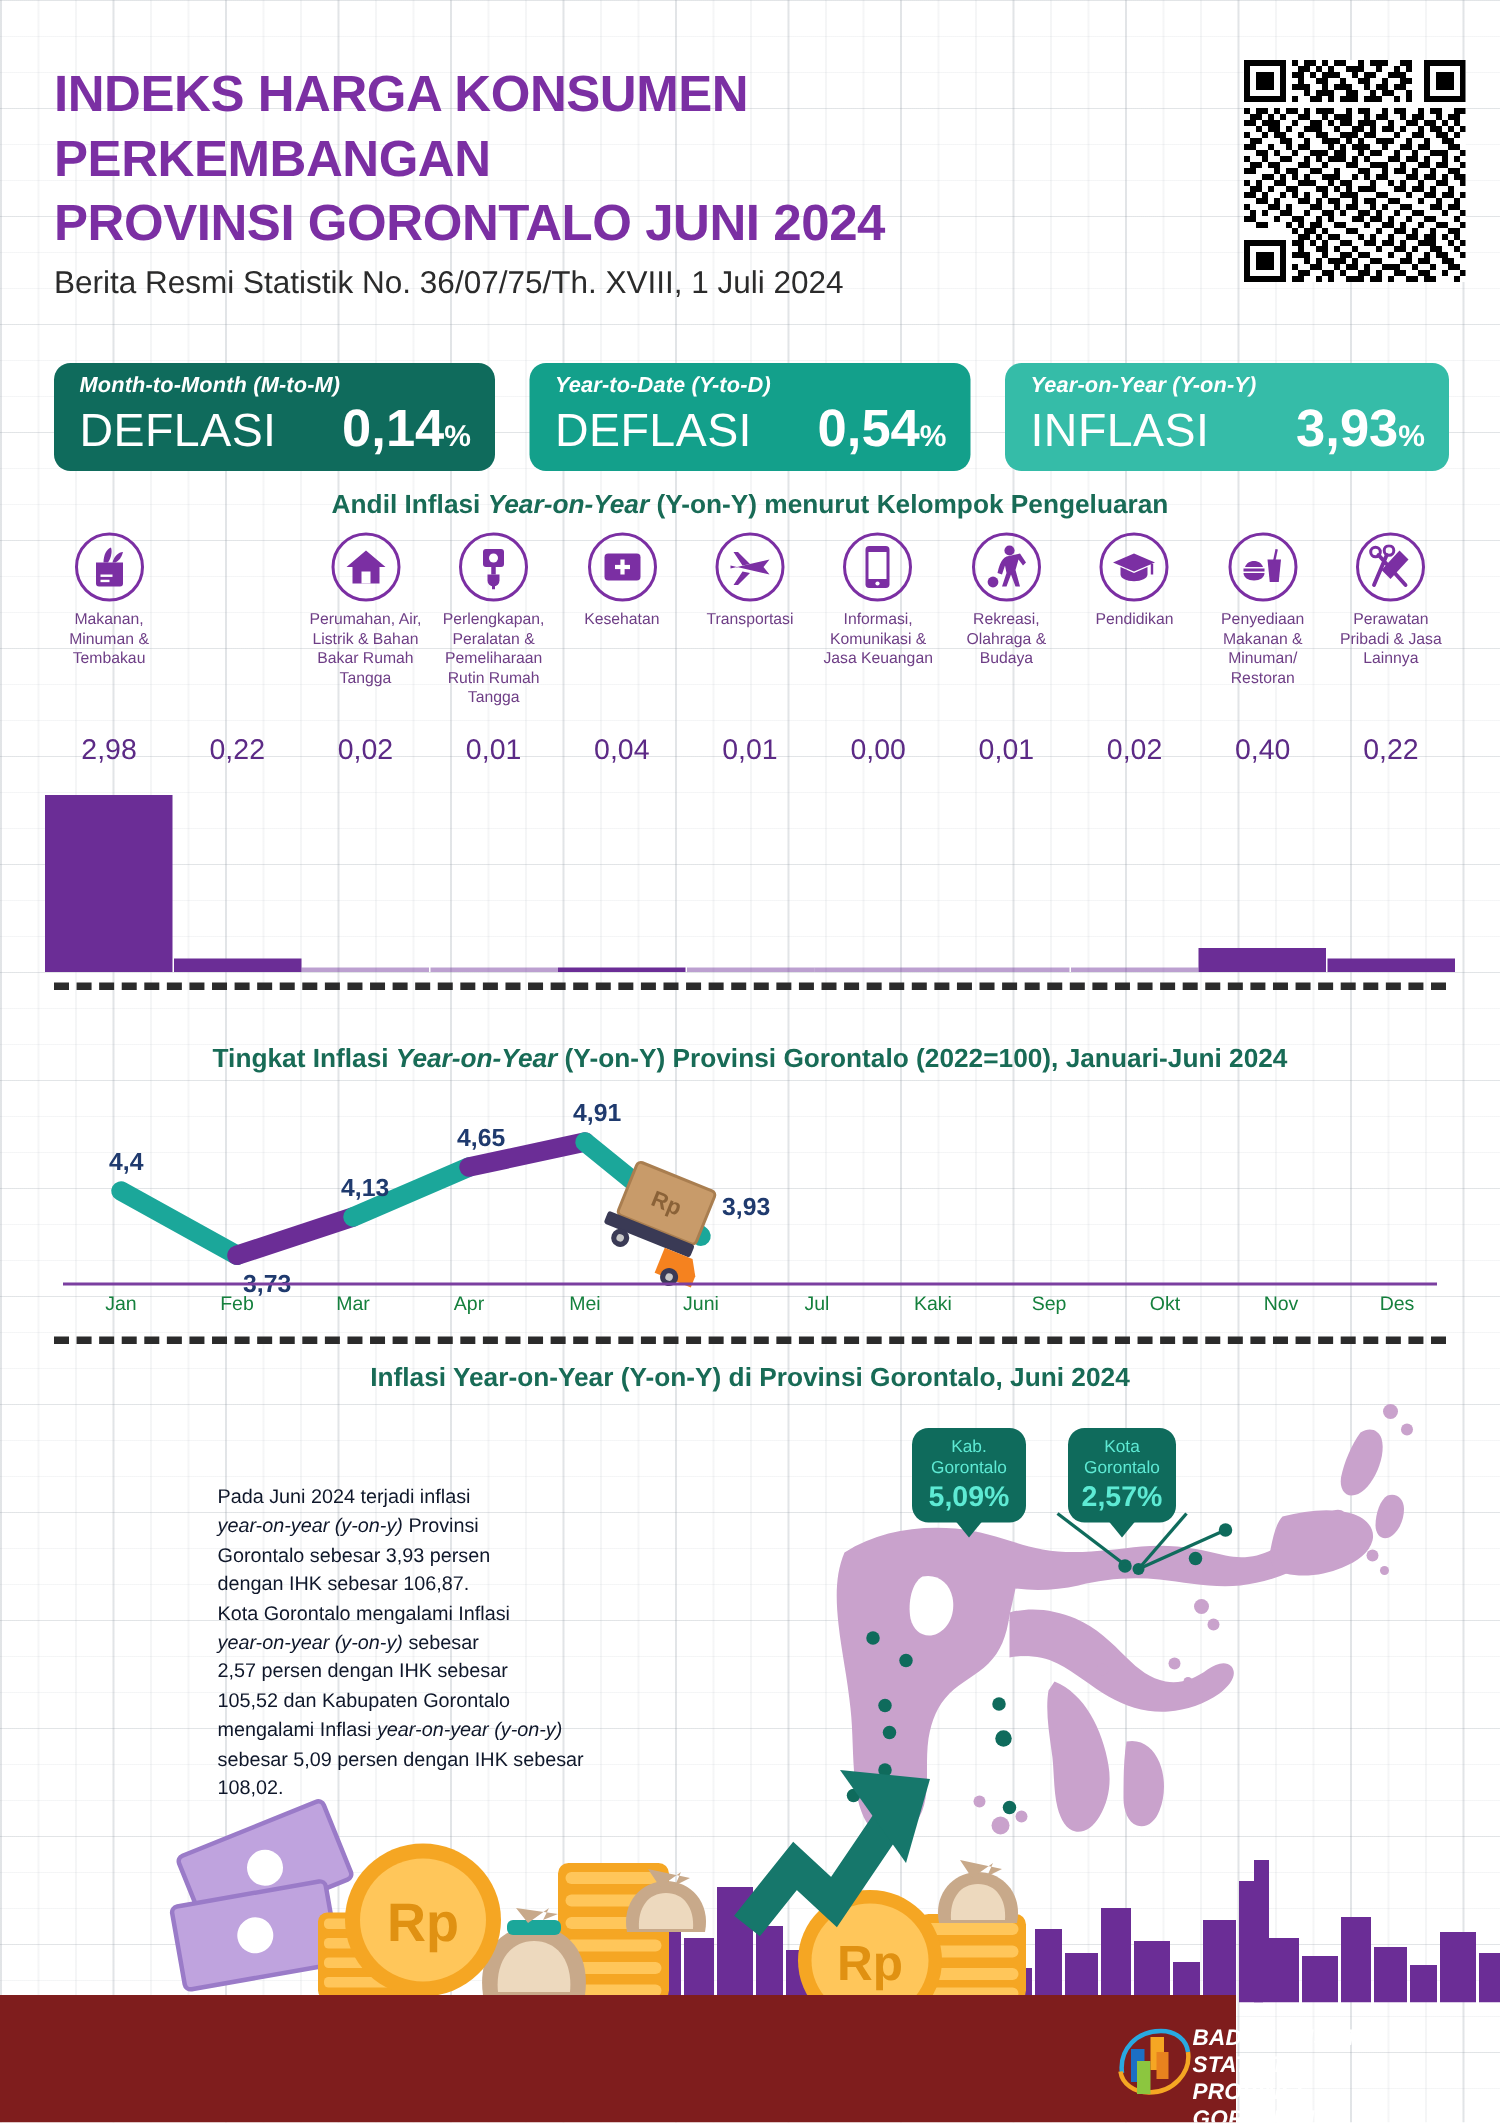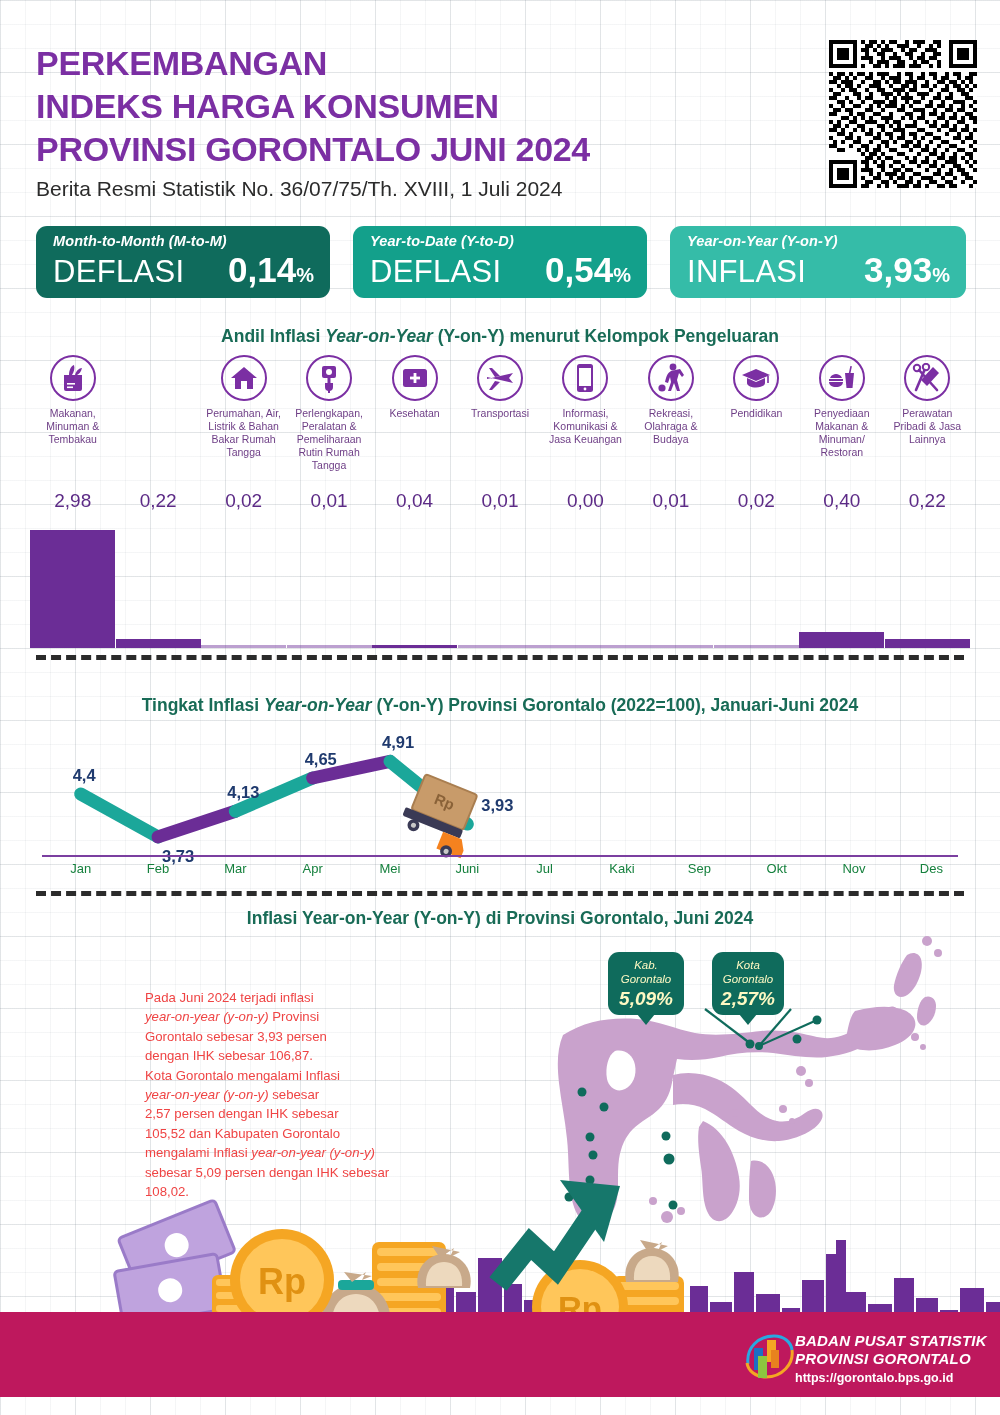--- a/index.html
+++ b/index.html
@@ -32,21 +32,21 @@
 
   .qr{
     position:absolute; left:829px; top:40px; width:148px; height:148px;
     background:#fff;
   }
   .qr svg{ display:block; }
 
   
   .kpis{ position:absolute; left:36px; top:226px; width:930px; height:72px; }
   .kpi{
-    position:absolute; top:0; height:72px; border-radius:11px;
+    position:absolute; top:16px; height:72px; border-radius:11px;
     color:#fff; padding:7px 16px 0 17px;
   }
   .kpi .lbl{ font-size:14.5px; font-style:italic; font-weight:bold; letter-spacing:.1px;}
   .kpi .row{ display:flex; align-items:baseline; margin-top:1px; }
   .kpi .word{ font-size:31px; font-weight:300; letter-spacing:.3px; }
   .kpi .num{ font-size:35px; font-weight:bold; margin-left:auto; }
   .kpi .pct{ font-size:20px; font-weight:bold; }
   #kpi0{ left:0;   width:294px; background:#0F6B5C; }
   #kpi1{ left:317px; width:294px; background:#13A08B; }
   #kpi2{ left:634px; width:296px; background:#35BCA8; }
@@ -97,62 +97,62 @@
     font-size:13px; color:#15803d;
   }
   .ptlabel{
     position:absolute; font-size:16.5px; font-weight:bold; color:#1F3A6E;
     white-space:nowrap;
   }
 
   
   .narr{
     position:absolute; left:145px; top:988px; width:300px;
-    font-size:13.2px; line-height:1.47; color:#ef4444;
+    font-size:13.2px; line-height:1.47; color:#0f172a;
   }
   .narr i{ font-style:italic; }
   .mapwrap{ position:absolute; left:555px; top:925px; width:430px; height:300px; }
 
   .pin{
-    position:absolute; background:#0F6B5C; color:#fef9c3;
-    border-radius:11px; text-align:center; padding:7px 9px 5px;font-style:italic;
+    position:absolute; background:#0F6B5C; color:#5eead4;
+    border-radius:11px; text-align:center; padding:7px 9px 5px;
   }
   .pin .pl{ font-size:11.5px; line-height:1.18; }
   .pin .pv{ font-size:19px; font-weight:bold; margin-top:2px; }
   .pin .tail{
     position:absolute; left:50%; bottom:-10px; margin-left:-9px;
     width:0; height:0; border-left:9px solid transparent;
     border-right:9px solid transparent; border-top:11px solid #0F6B5C;
   }
 
   
   .illus{ position:absolute; left:0; top:1180px; width:1000px; height:155px; }
 
   
   .footer{
-    position:absolute; left:0; bottom:18px; width:1000px; height:85px;
-    background:#be185d;
+    position:absolute; left:0; bottom:0; width:824px; height:85px;
+    background:#7f1d1d;
   }
   .foot-txt{
     position:absolute; left:795px; top:20px; color:#fff;
   }
   .foot-txt .l1,.foot-txt .l2{
     font-size:15px; font-weight:bold; font-style:italic; letter-spacing:.2px; line-height:1.2;
   }
   .foot-txt .l3{ font-size:12.5px; font-weight:bold; margin-top:3px; }
 </style>
 </head>
 <body>
 
 <div class="page">
   <div class="grid-bg"></div>
 
   <div class="header">
+    <div class="title-line">INDEKS HARGA KONSUMEN</div>
     <div class="title-line">PERKEMBANGAN</div>
-    <div class="title-line">INDEKS HARGA KONSUMEN</div>
     <div class="title-line">PROVINSI GORONTALO JUNI 2024</div>
     <div class="subtitle">Berita Resmi Statistik No. 36/07/75/Th. XVIII, 1 Juli 2024</div>
   </div>
 
   <div class="qr">
     <svg width="148" height="148" viewBox="0 0 37 37" shape-rendering="crispEdges">
       <rect width="37" height="37" fill="#fff"></rect>
       <g fill="#000">
         <path d="M0 0h7v7h-7z"></path>
           <path d="M1 1h5v5h-5z" fill="#fff"></path>

